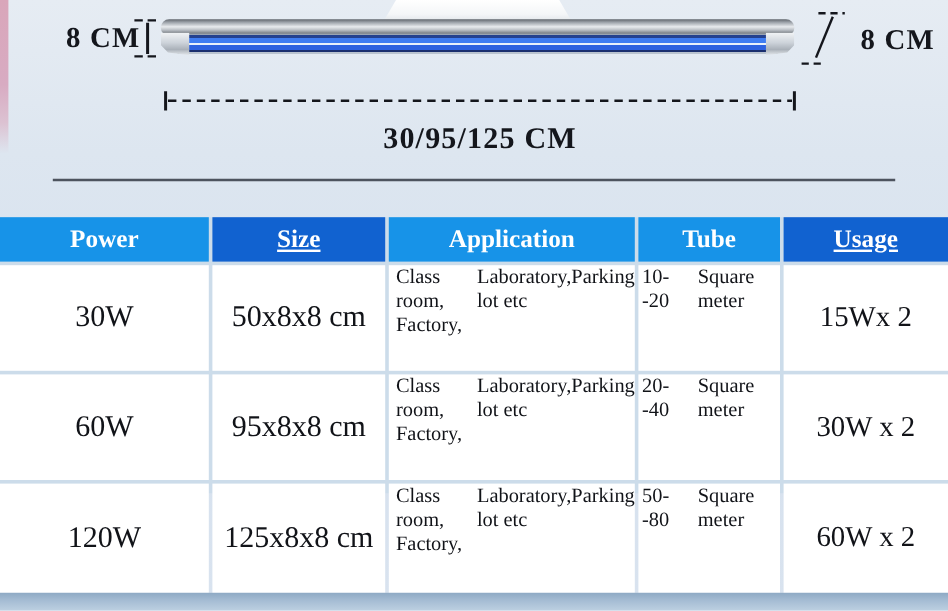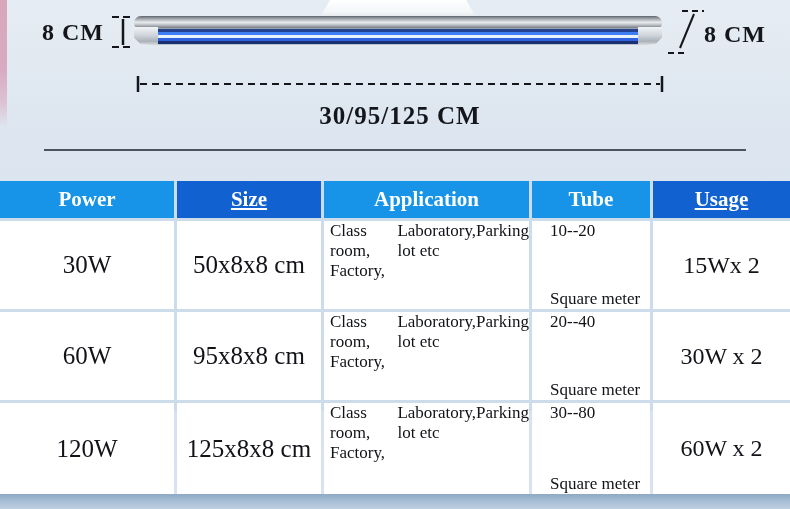--- a/index.html
+++ b/index.html
@@ -46,21 +46,21 @@
   }
   .lamp .end-cap {
     position: absolute; top: 11px; width: 24px; height: 19px; z-index: 2;
     background: linear-gradient(180deg, #f2f4f6 0%, #cdd3da 45%, #aab1b9 75%, #e5e9ed 100%);
   }
   .lamp .end-cap.left  { left: 0;  clip-path: polygon(0 0, 100% 0, 100% 100%, 6px 88%, 0 55%); border-radius: 0 0 0 6px; }
   .lamp .end-cap.right { right: 0; clip-path: polygon(0 0, 100% 0, 100% 55%, calc(100% - 6px) 88%, 0 100%); border-radius: 0 0 6px 0; }
 
   .dim-label {
     position: absolute; color: #14161c; font-weight: bold;
-    font-size: 24px; letter-spacing: 1px;
+    font-size: 24px; letter-spacing: 1px; margin-left: 13px;
   }
   .dim-label.left  { left: 42px;  top: 19px; }
   .dim-label.right { left: 704px; top: 21px; }
 
   .height-marker { position: absolute; }
   .height-marker.left  { left: 110px; top: 13px; }
   .height-marker.right { left: 666px; top: 6px; }
 
   .length-line { position: absolute; left: 136px; top: 74px; }
 
@@ -94,22 +94,22 @@
   .cell { background: #ffffff; color: #111318; }
   .cell.center {
     display: flex; align-items: center; justify-content: center;
     font-size: 25px;
   }
   .cell.app {
     display: flex; flex-direction: row; justify-content: center;
     gap: 10px; padding-left: 6px; font-size: 17px;
   }
   .cell.usage {
-    display: flex; flex-direction: column; justify-content: space-between;
-    gap: 12px; padding-left: 18px; font-size: 17px;
+    display: flex; flex-direction: row; justify-content: space-between;
+    gap: 12px; padding-left: 3px; font-size: 17px;
   }
   .cell.tube {
     display: flex; align-items: center; justify-content: center;
     font-size: 24px;
   }
 
   .bottom-bar {
     position: absolute; left: 0; top: 494px; width: 790px; height: 15px;
     background: linear-gradient(180deg, #8ea9c4 0%, #a6bdd4 45%, #bdd0e1 100%);
   }
@@ -183,20 +183,20 @@
     </div>
     <div class="cell tube">30W x 2</div>
 
     <div class="cell center">120W</div>
     <div class="cell center">125x8x8 cm</div>
     <div class="cell app">
       <div>Class room, Factory,</div>
       <div>Laboratory,Parking lot etc</div>
     </div>
     <div class="cell usage">
-      <div>30--80</div>
+      <div>50--80</div>
       <div>Square meter</div>
     </div>
     <div class="cell tube">60W x 2</div>
   </div>
 
   <div class="bottom-bar"></div>
 </div>
 
 </body></html>

